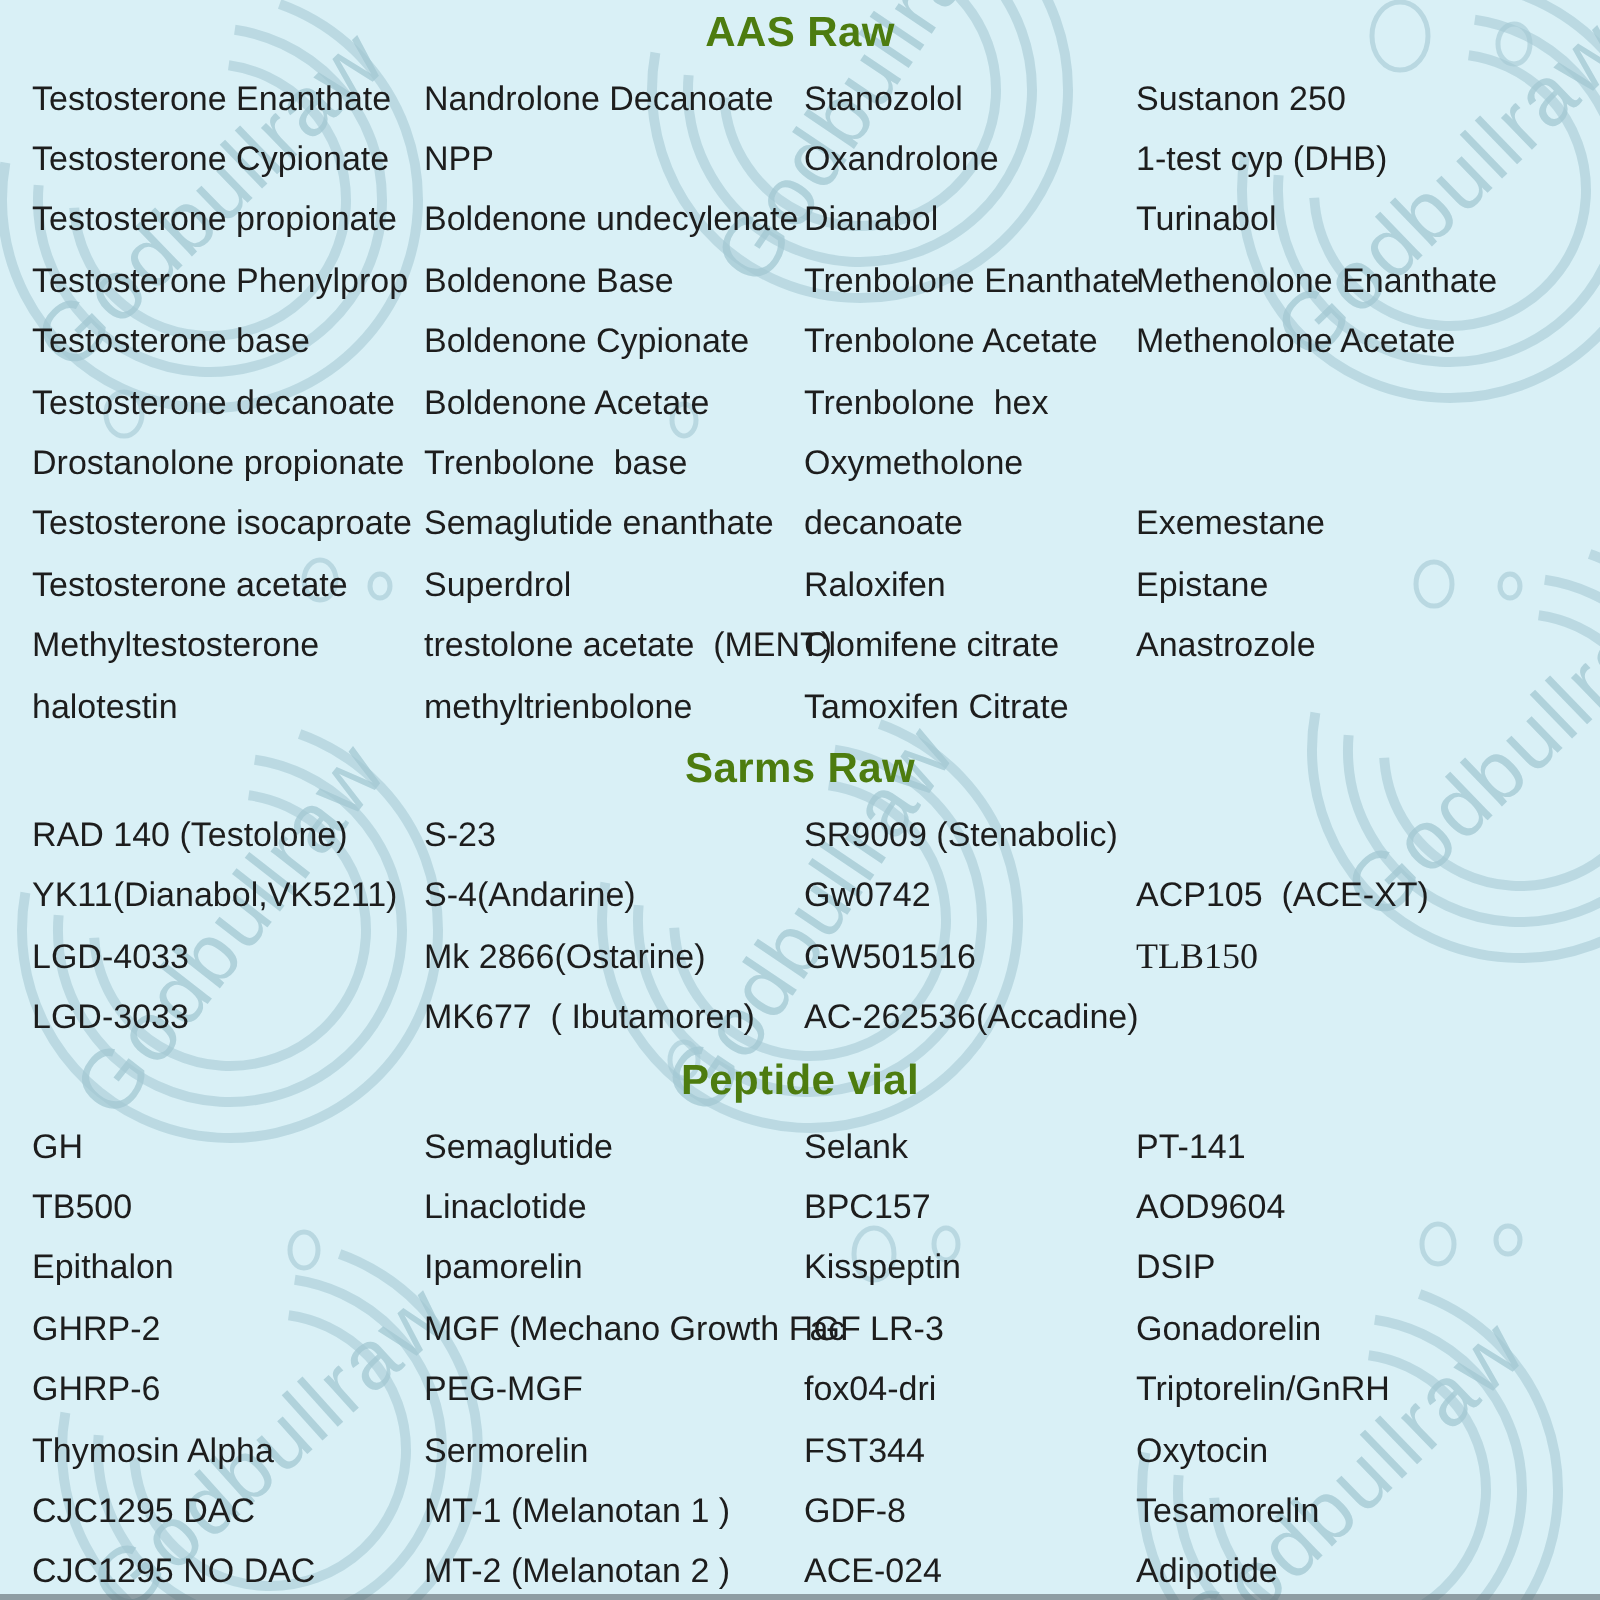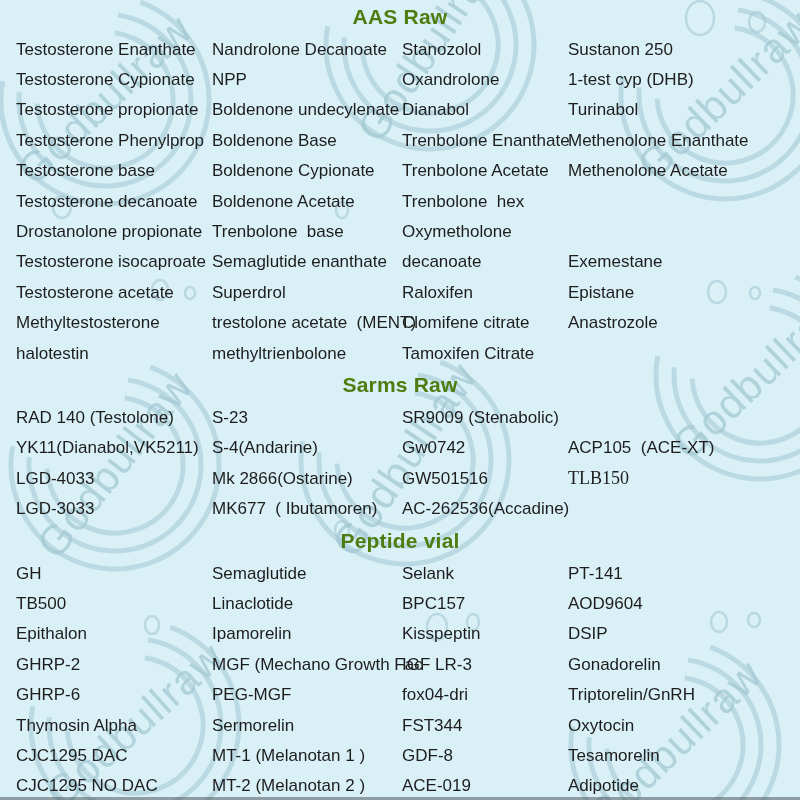--- a/index.html
+++ b/index.html
@@ -262,18 +262,18 @@
       </div>
       <div class="row">
         <div class="cell">CJC1295 DAC</div>
         <div class="cell">MT-1 (Melanotan 1 )</div>
         <div class="cell">GDF-8</div>
         <div class="cell">Tesamorelin</div>
       </div>
       <div class="row">
         <div class="cell">CJC1295 NO DAC</div>
         <div class="cell">MT-2 (Melanotan 2 )</div>
-        <div class="cell">ACE-019</div>
+        <div class="cell">ACE-024</div>
         <div class="cell">Adipotide</div>
       </div>
     </div>
   <div class="bottom-edge"></div>
 </div>
 
 </body></html>

